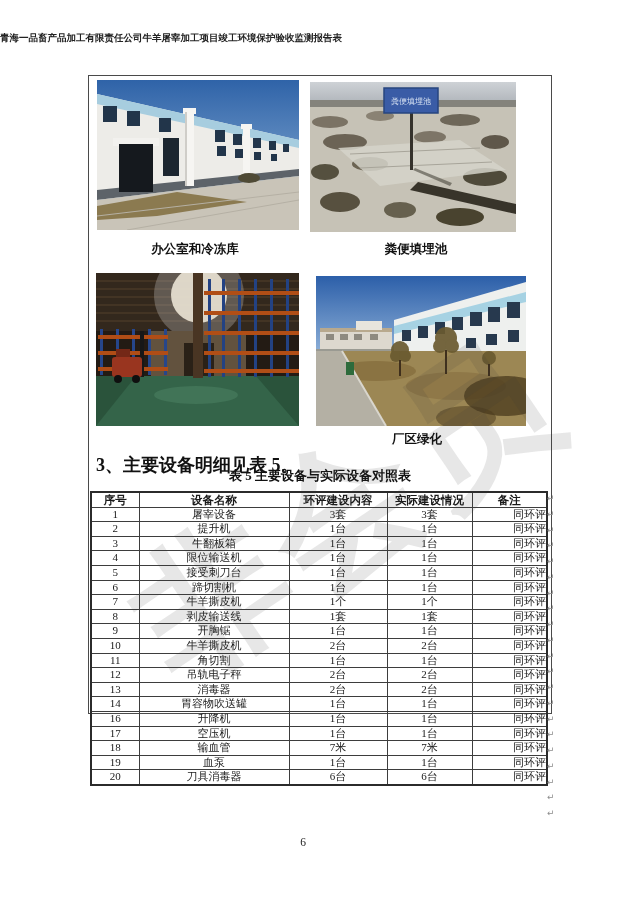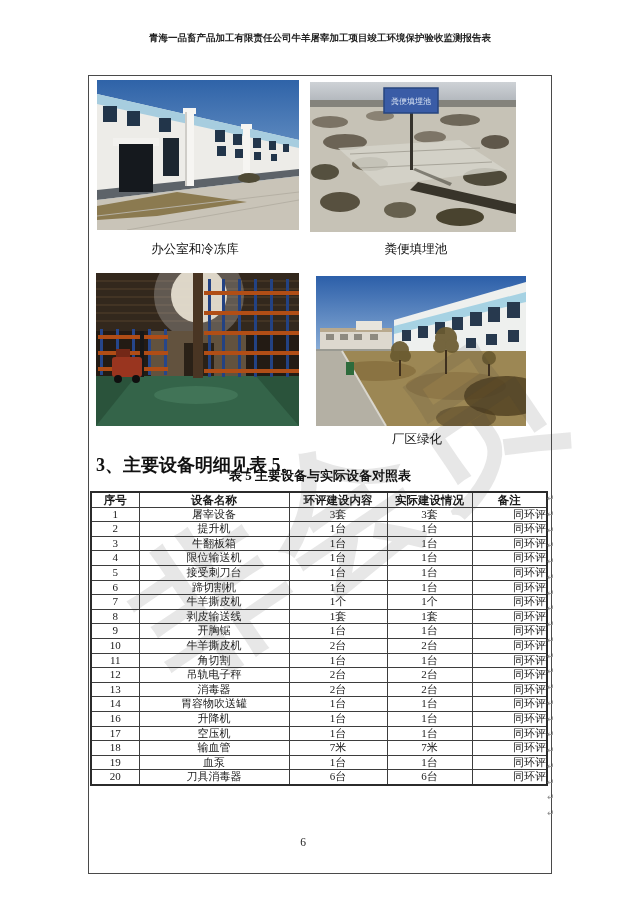--- a/index.html
+++ b/index.html
@@ -1,28 +1,28 @@
 <!DOCTYPE html>
 <html><head>
 <meta charset="utf-8">
 <style>
   html,body{margin:0;padding:0;background:#fff;}
   .page{position:relative;width:640px;height:905px;background:#ffffff;overflow:hidden;
         font-family:"Liberation Serif", serif;color:#1a1a1a;}
-  .header-title{position:absolute;top:32px;left:0;width:100%;text-align:center;
+  .header-title{position:absolute;top:32px;left:0;width:100%;text-align:left;
         font-size:9.5px;font-weight:bold;color:#222;}
-  .form-cell{position:absolute;left:88px;top:75px;width:464px;height:799px;
+  .form-cell{position:absolute;left:88px;top:75px;width:464px;height:639px;
         border:1px solid #4a4a4a;box-sizing:border-box;}
   .photo{position:absolute;overflow:hidden;background:#ddd;}
   #photo1{left:8px;top:4px;width:202px;height:150px;}
   #photo2{left:221px;top:6px;width:206px;height:150px;}
   #photo3{left:7px;top:197px;width:203px;height:153px;}
   #photo4{left:227px;top:200px;width:210px;height:150px;}
   .photo svg{display:block;width:100%;height:100%;}
-  .caption{position:absolute;font-weight:normal;font-size:12.5px;text-align:center;color:#111;}
+  .caption{position:absolute;font-weight:bold;font-size:12.5px;text-align:center;color:#111;}
   #cap1{left:0;top:165px;width:212px;}
   #cap2{left:222px;top:165px;width:210px;}
   #cap3{left:0;top:355px;width:212px;}
   #cap4{left:222px;top:355px;width:212px;}
   .note{position:absolute;left:7px;top:377px;font-size:18px;font-weight:bold;color:#111;}
   .tbl-title{position:absolute;left:0;top:391px;width:100%;text-align:center;
         font-size:13px;font-weight:bold;color:#111;}
   table.equip{position:absolute;left:1px;top:415px;width:456px;border-collapse:collapse;
         table-layout:fixed;border:2px solid #2b2b2b;}
   .equip th,.equip td{border:1px solid #3d3d3d;height:13.6px;padding:0;font-size:11px;

